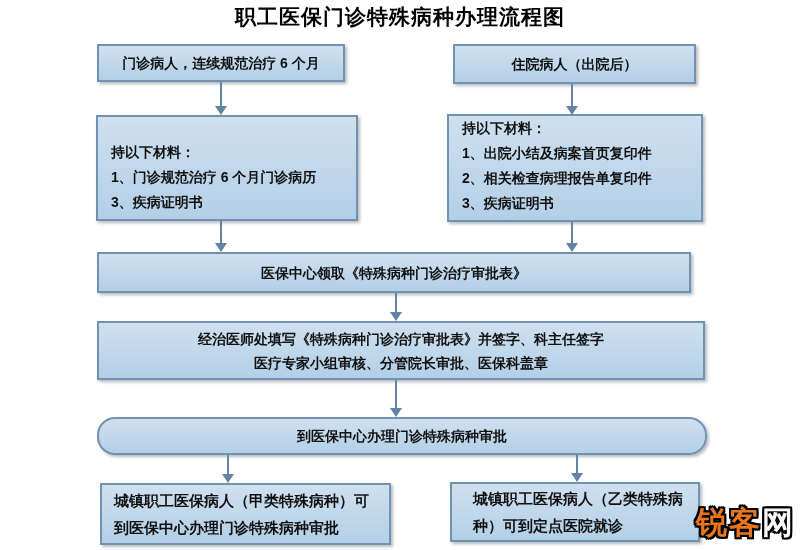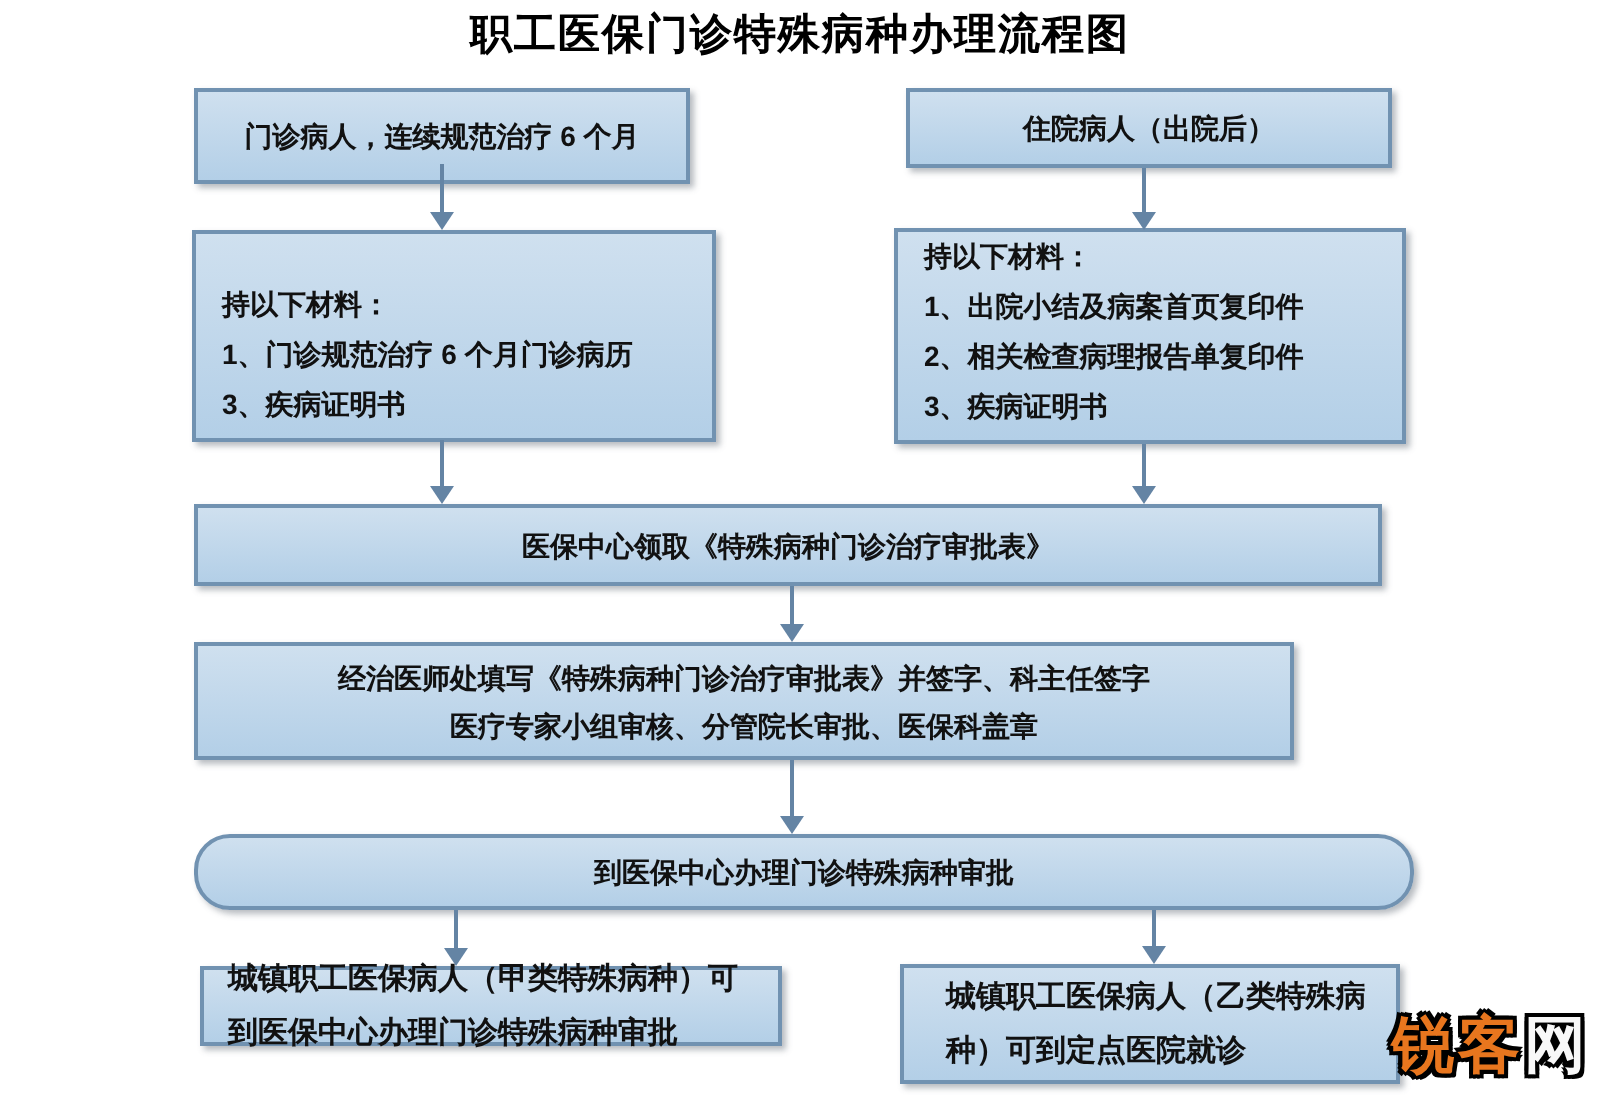--- a/index.html
+++ b/index.html
@@ -99,21 +99,21 @@
                  0 -2px 0 #000, 0 2px 0 #000, -2px 0 0 #000, 2px 0 0 #000;
   }
 </style>
 </head>
 <body>
 
 <div class="stage">
 
   <div class="page-title">职工医保门诊特殊病种办理流程图</div>
 
-  <div class="fbox" style="left:97px; top:44px; width:248px; height:48px;">
+  <div class="fbox" style="left:97px; top:44px; width:248px; height:38px;">
     <div>门诊病人，连续规范治疗 6 个月</div>
   </div>
 
   <div class="fbox" style="left:453px; top:44px; width:243px; height:40px;">
     <div>住院病人（出院后）</div>
   </div>
 
   <div class="fbox list" style="left:96px; top:115px; width:262px; height:106px;">
     <div>持以下材料：</div>
     <div>1、门诊规范治疗 6 个月门诊病历</div>
@@ -124,30 +124,30 @@
     <div>持以下材料：</div>
     <div>1、出院小结及病案首页复印件</div>
     <div>2、相关检查病理报告单复印件</div>
     <div>3、疾病证明书</div>
   </div>
 
   <div class="fbox" style="left:97px; top:252px; width:594px; height:41px;">
     <div>医保中心领取《特殊病种门诊治疗审批表》</div>
   </div>
 
-  <div class="fbox" style="left:97px; top:321px; width:550px; height:59px;">
+  <div class="fbox" style="left:97px; top:321px; width:608px; height:59px;">
     <div>经治医师处填写《特殊病种门诊治疗审批表》并签字、科主任签字</div>
     <div>医疗专家小组审核、分管院长审批、医保科盖章</div>
   </div>
 
   <div class="fbox" style="left:97px; top:417px; width:610px; height:38px;border-radius:18px;">
     <div>到医保中心办理门诊特殊病种审批</div>
   </div>
 
-  <div class="fbox result" style="left:100px; top:483px; width:291px; height:40px;">
+  <div class="fbox result" style="left:100px; top:483px; width:291px; height:62px;">
     <div>城镇职工医保病人（甲类特殊病种）可</div>
     <div>到医保中心办理门诊特殊病种审批</div>
   </div>
 
   <div class="fbox result" style="left:450px; top:482px; width:250px; height:60px;padding-left:21px;">
     <div>城镇职工医保病人（乙类特殊病</div>
     <div>种）可到定点医院就诊</div>
   </div>
 
   <div class="arrow" style="left:220px; top:82px;  height:24px;"></div>

